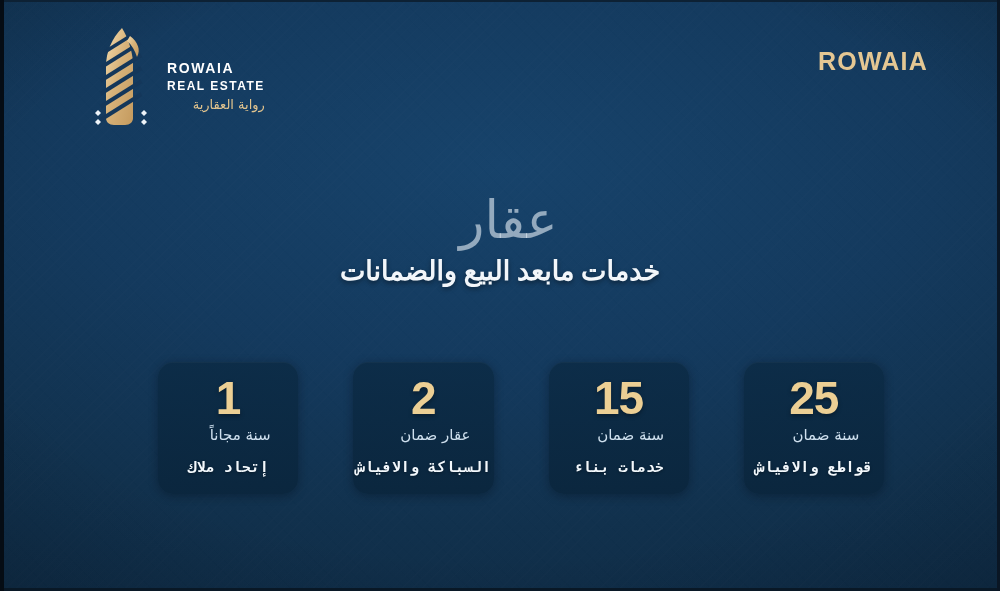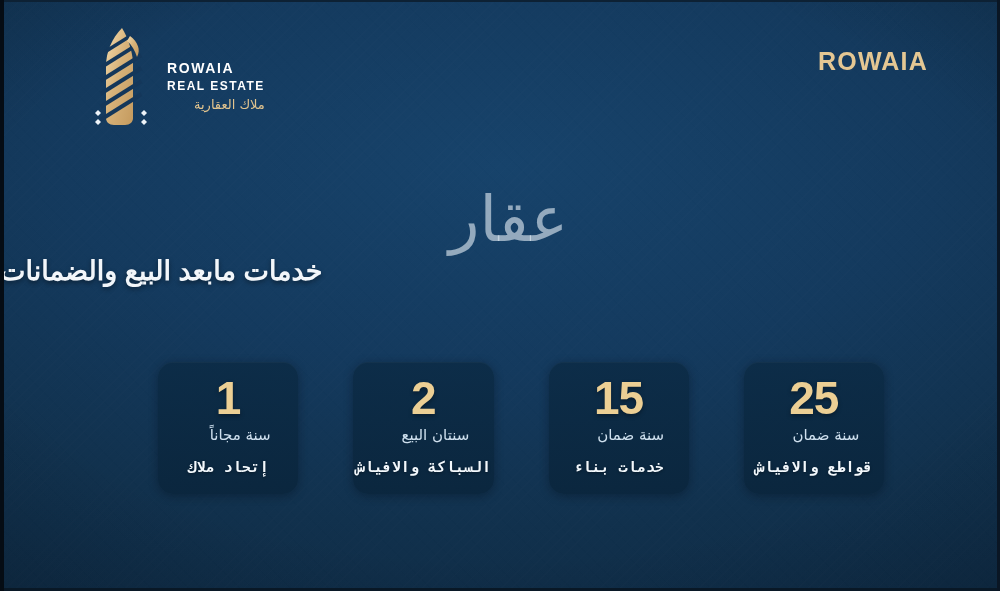--- a/index.html
+++ b/index.html
@@ -115,21 +115,21 @@
   #watermark {
     position: absolute;
     left: 0; right: 0;
     top: 178px;
     text-align: center;
     pointer-events: none;
     user-select: none;
   }
   .wm-ar {
     color: rgba(226,236,244,.62);
-    font-size: 63px;
+    font-size: 52px;
     direction: rtl;
     font-family: "DejaVu Sans", sans-serif;
     line-height: 84px;
     letter-spacing: 1px;
     display: block;
     padding-left: 17px;
   }
   .wm-url {
     color: rgba(214,228,240,.55);
     font-size: 15px;
@@ -137,26 +137,26 @@
     letter-spacing: 1.4px;
     display: block;
     margin-top: -10px;
   }
 
   
   #heading {
     position: absolute;
     left: 0; right: 0;
     top: 255px;
-    text-align: left;
+    text-align: center;
     color: #f2f6fa;
     font-size: 27px;
     font-weight: bold;
     direction: rtl;
-    font-family: Liberation Sans, sans-serif;
+    font-family: Liberation Serif, serif;
     letter-spacing: .4px;
     text-shadow: 0 2px 5px rgba(0,0,0,.4);
   }
 
   
   #cards {
     position: absolute;
     left: 158px;
     top: 362px;
     width: 726px;
@@ -245,21 +245,21 @@
           <path d="M6 84 l3 3 -3 3 -3 -3 Z"></path>
           <path d="M6 93 l3 3 -3 3 -3 -3 Z"></path>
           <path d="M52 84 l3 3 -3 3 -3 -3 Z"></path>
           <path d="M52 93 l3 3 -3 3 -3 -3 Z"></path>
         </g>
       </svg>
     </div>
     <div class="brand-text">
       <span class="brand-en1">ROWAIA</span>
       <span class="brand-en2">REAL ESTATE</span>
-      <span class="brand-ar">ملاك العقارية</span>
+      <span class="brand-ar">رواية العقارية</span>
     </div>
   </div>
 
   <div id="brand-right">
     <span class="r1-sub">ROWAIA</span>
   </div>
 
   <div id="watermark">
     <span class="wm-ar">عقار</span>
   </div>
@@ -269,21 +269,21 @@
   <div id="cards">
 
     <div class="card">
       <span class="card-number">1</span>
       <span class="card-term">سنة مجاناً</span>
       <span class="card-label">إتحاد ملاك</span>
     </div>
 
     <div class="card">
       <span class="card-number">2</span>
-      <span class="card-term">سنتان البيع</span>
+      <span class="card-term">عقار ضمان</span>
       <span class="card-label">السباكة والافياش</span>
     </div>
 
     <div class="card">
       <span class="card-number">15</span>
       <span class="card-term">سنة ضمان</span>
       <span class="card-label">خدمات بناء</span>
     </div>
 
     <div class="card">

